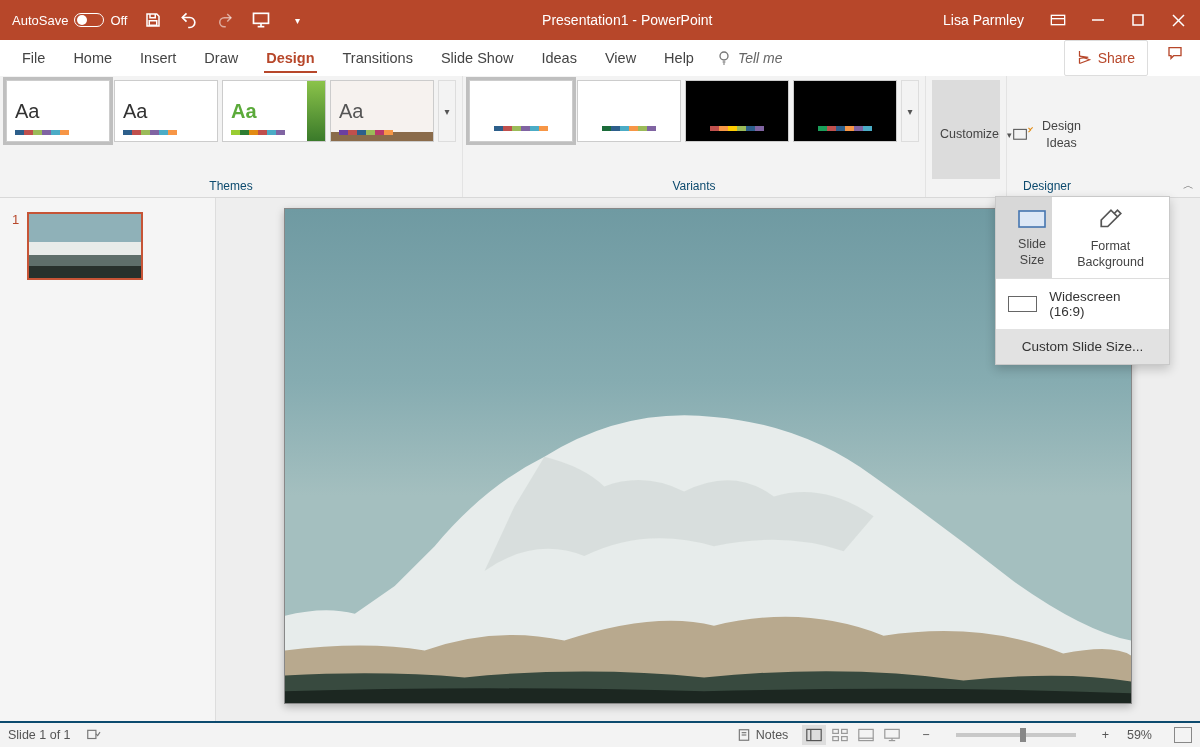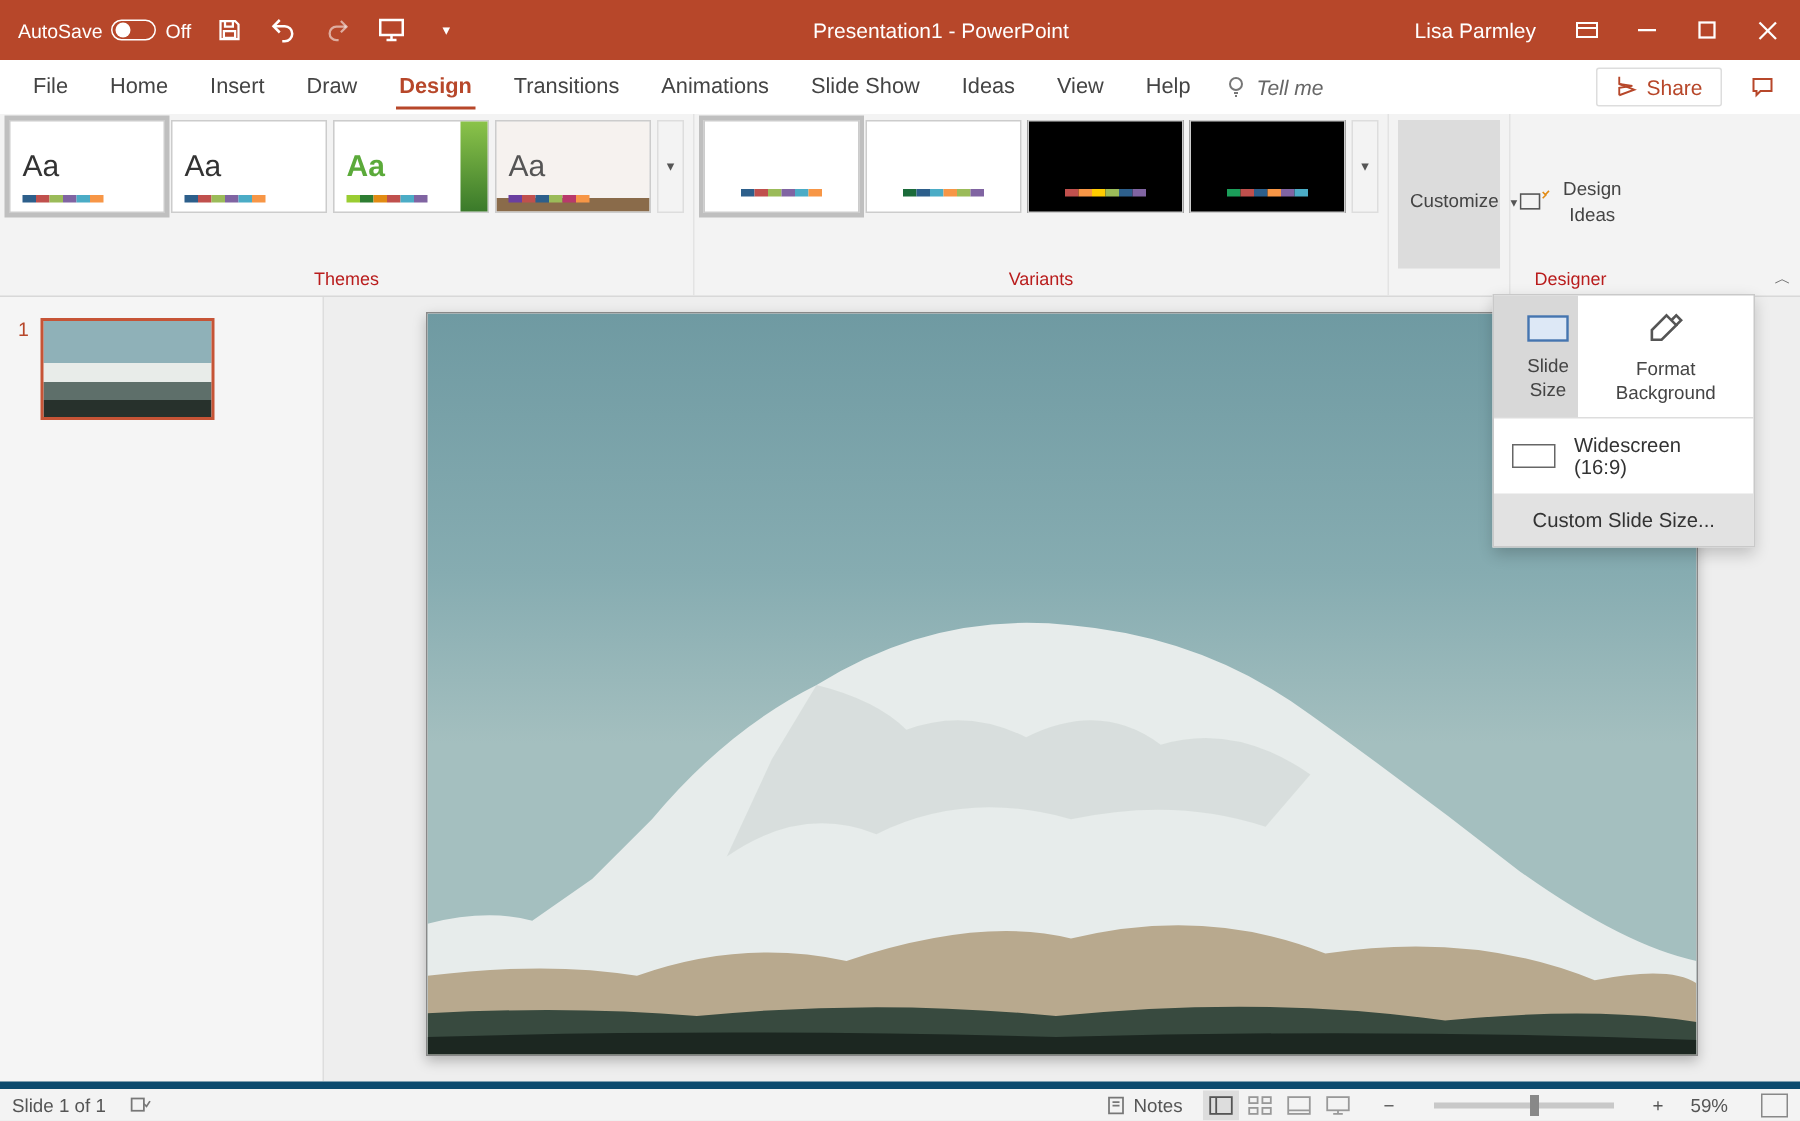--- a/index.html
+++ b/index.html
@@ -11,34 +11,34 @@
 .autosave { display: flex; align-items: center; gap: 6px; font-size: 13px; padding: 0 4px; }
 .autosave .switch { width: 30px; height: 14px; border: 1px solid #fff; border-radius: 8px; position: relative; }
 .autosave .switch::after { content: ""; position: absolute; width: 10px; height: 10px; background: #fff; border-radius: 50%; top: 1px; left: 2px; }
 .qat-btn { width: 28px; height: 28px; display: flex; align-items: center; justify-content: center; cursor: pointer; }
 .titlebar .center { flex: 1; text-align: center; font-size: 14px; }
 .titlebar .right { display: flex; align-items: center; gap: 4px; padding-right: 4px; }
 .win-btn { width: 36px; height: 28px; display: flex; align-items: center; justify-content: center; cursor: pointer; }
 .user-name { font-size: 14px; margin-right: 12px; }
 
 
-.tabs { background: #fff; height: 36px; display: flex; align-items: center; padding: 0 8px; border-bottom: 0; }
+.tabs { background: #fff; height: 36px; display: flex; padding: 0 8px; border-bottom: 0; }
 .tab { padding: 0 14px; height: 36px; display: flex; align-items: center; font-size: 14.5px; color: #444; cursor: pointer; }
 .tab.active { color: #b7472a; font-weight: 600; position: relative; }
 .tab.active::after { content: ""; position: absolute; bottom: 3px; left: 12px; right: 12px; height: 2.5px; background: #b7472a; }
 .tellme { display: flex; align-items: center; margin-left: 8px; color: #666; font-size: 14px; gap: 6px; cursor: text; font-style: italic; }
 .tabs .spacer { flex: 1; }
 .share-btn { border: 1px solid #ddd; padding: 4px 12px; border-radius: 2px; color: #b7472a; font-size: 14px; display: flex; align-items: center; gap: 6px; cursor: pointer; }
 .comment-ico { width: 34px; height: 26px; display: flex; align-items: center; justify-content: center; margin-left: 10px; color: #b7472a; cursor: pointer; }
 
 
 .ribbon { background: #f3f3f3; height: 122px; display: flex; border-bottom: 1px solid #d8d8d8; position: relative; }
 .ribbon-group { display: flex; flex-direction: column; align-items: center; border-right: 1px solid #e3e3e3; padding: 4px 6px 0 6px; }
 .ribbon-group .items { display: flex; gap: 4px; flex: 1; align-items: flex-start; }
-.ribbon-group .glabel { font-size: 12px; color: #b91c1c; padding-bottom: 4px; }
+.ribbon-group .glabel { font-size: 12px; color: #0c4a6e; padding-bottom: 4px; }
 .theme-thumb { width: 104px; height: 62px; background: #fff; border: 1px solid #ccc; cursor: pointer; position: relative; display:flex; flex-direction: column; justify-content:center; padding-left:8px; }
 .theme-thumb.selected { outline: 3px solid #bfbfbf; }
 .theme-thumb .aa { font-size: 20px; }
 .theme-thumb .strip { position: absolute; bottom: 6px; left: 8px; display: flex; gap: 0; }
 .theme-thumb .strip span { width: 9px; height: 5px; }
 .variant-thumb { width: 104px; height: 62px; background: #fff; border: 1px solid #ccc; cursor: pointer; display:flex; align-items:flex-end; justify-content:center; padding-bottom:10px;}
 .variant-thumb.dark { background: #000; }
 .variant-thumb.selected { outline: 3px solid #bfbfbf; }
 .variant-thumb .vstrip { display: flex; }
 .variant-thumb .vstrip span { width: 9px; height: 5px; }
@@ -66,21 +66,21 @@
 .pbig { flex:1; display:flex; flex-direction:column; align-items:center; padding:10px 4px 8px; gap:6px; cursor:pointer; }
 .pbig.selected { background:#d8d8d8;padding-left:20px; }
 .pbig .plabel { font-size:12.5px; color:#444; text-align:center; line-height:1.25; }
 .popup-sep { border-top:1px solid #ddd; }
 .popt { display:flex; align-items:center; gap:12px; padding:10px 12px; font-size:13.5px; color:#333; cursor:pointer;}
 .popt.sel { background:#e2e2e2; }
 .sizeico { width:26px; height:18px; border:1.5px solid #666; }
 .sizeico.wide { width:30px; height:16px; }
 
 
-.status { height: 26px; border-top: 5px solid #0c4a6e; background: #f3f3f3; display: flex; align-items: center; font-size: 12.5px; color: #555; padding: 0 8px; gap:14px;}
+.status { height: 26px; border-top: 2px solid #0c4a6e; background: #f3f3f3; display: flex; align-items: center; font-size: 12.5px; color: #555; padding: 0 8px; gap:14px;}
 .status .sspacer { flex:1; }
 .view-btns { display:flex; gap:2px;}
 .view-btn { width:24px; height:20px; display:flex; align-items:center; justify-content:center; cursor:pointer; color:#777; }
 .view-btn.active { background:#ddd; color:#333;}
 .zoom-slider { width:120px; height:4px; background:#c8c8c8; position:relative; margin:0 8px;}
 .zoom-slider::after { content:""; position:absolute; width:6px; height:14px; background:#888; top:-5px; left:54%; }
 .zminus, .zplus { cursor:pointer; padding:0 4px;}
 .fit-ico { width:18px; height:16px; border:1px solid #888; margin-left:8px; cursor:pointer;}
 
 svg { display:block; }
@@ -151,21 +151,20 @@
   </div>
 </div>
 
 <div class="tabs">
   <div class="tab">File</div>
   <div class="tab">Home</div>
   <div class="tab">Insert</div>
   <div class="tab">Draw</div>
   <div class="tab active">Design</div>
   <div class="tab">Transitions</div>
-  <div class="tab">Animations</div>
   <div class="tab">Slide Show</div>
   <div class="tab">Ideas</div>
   <div class="tab">View</div>
   <div class="tab">Help</div>
   <div class="tellme">
     <svg width="16" height="16" viewBox="0 0 24 24" fill="none" stroke="#777" stroke-width="2">
         <circle cx="12" cy="9" r="6"></circle>
         <path d="M10 18h4"></path>
         <path d="M11 21h2"></path>
       </svg>

